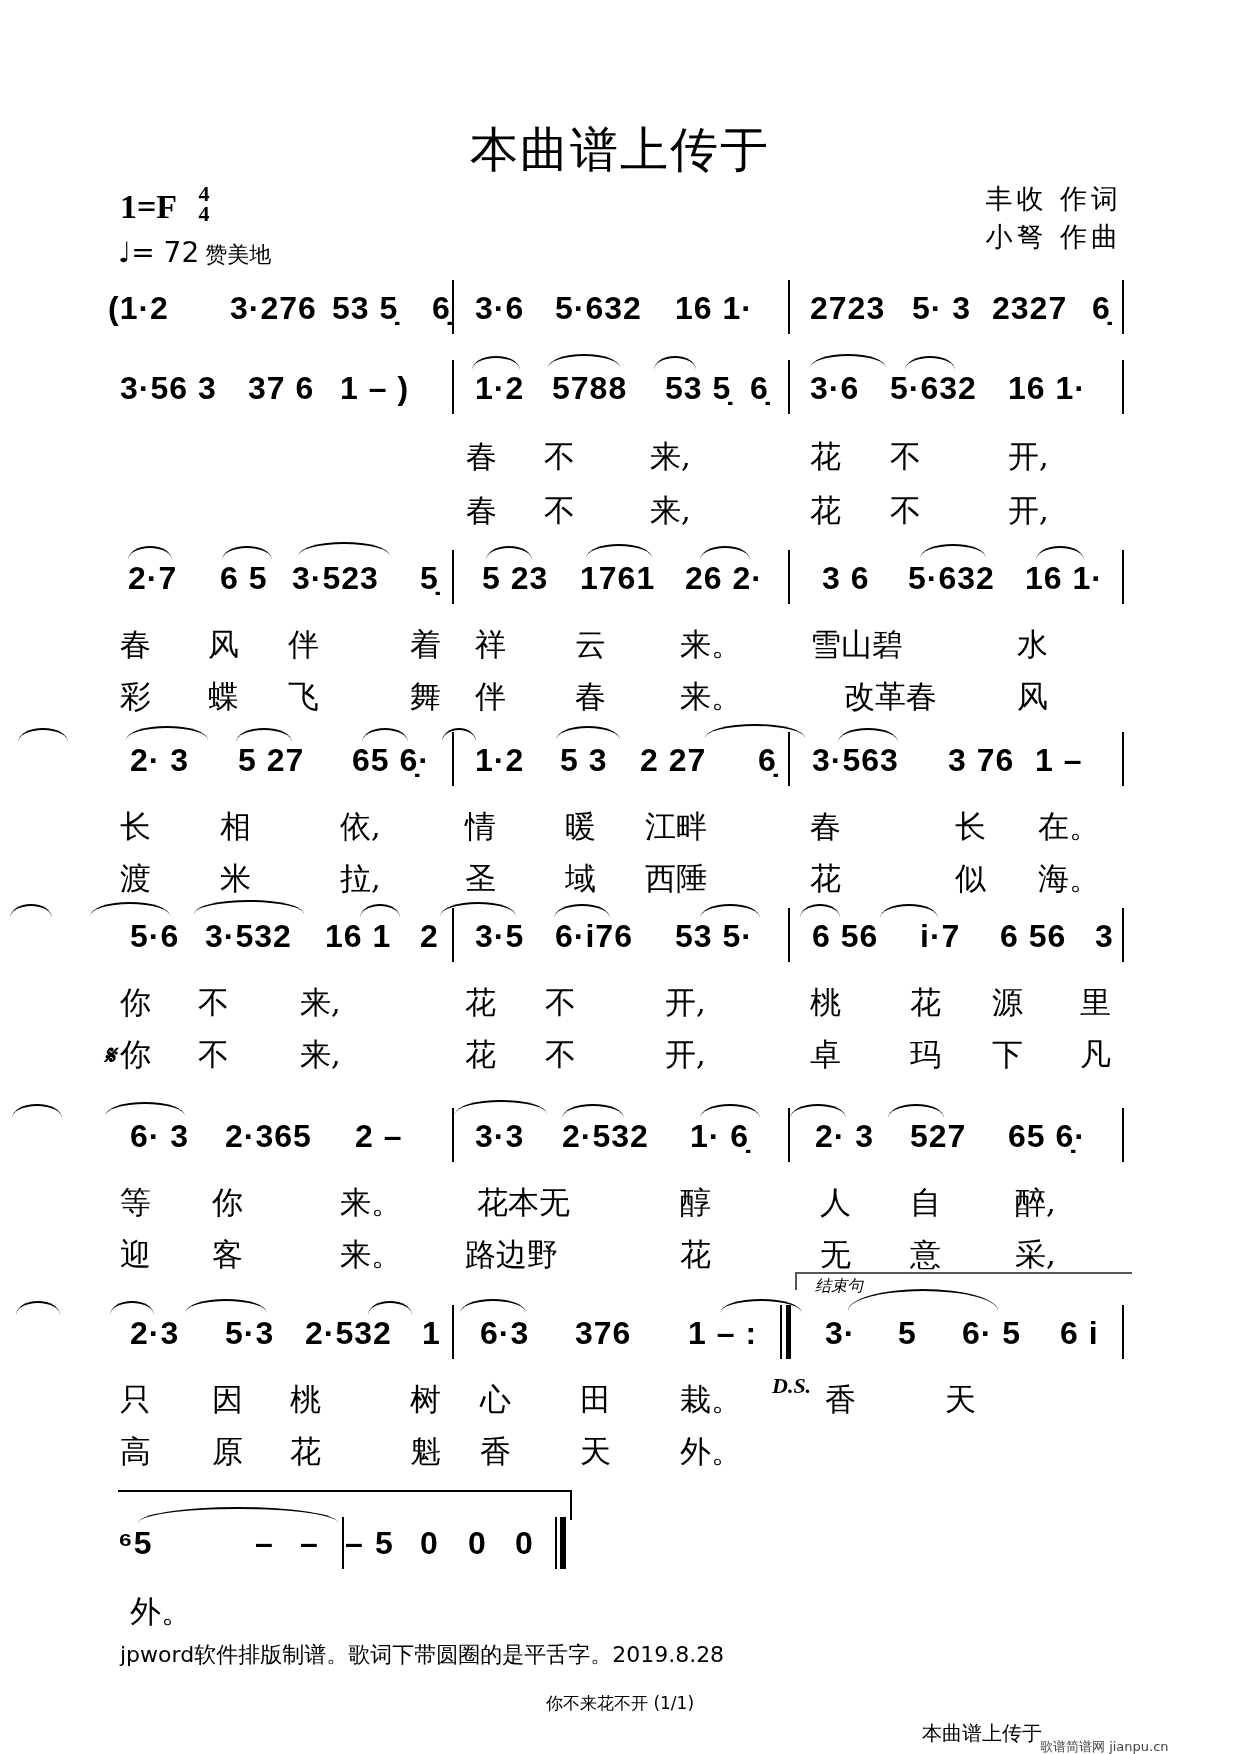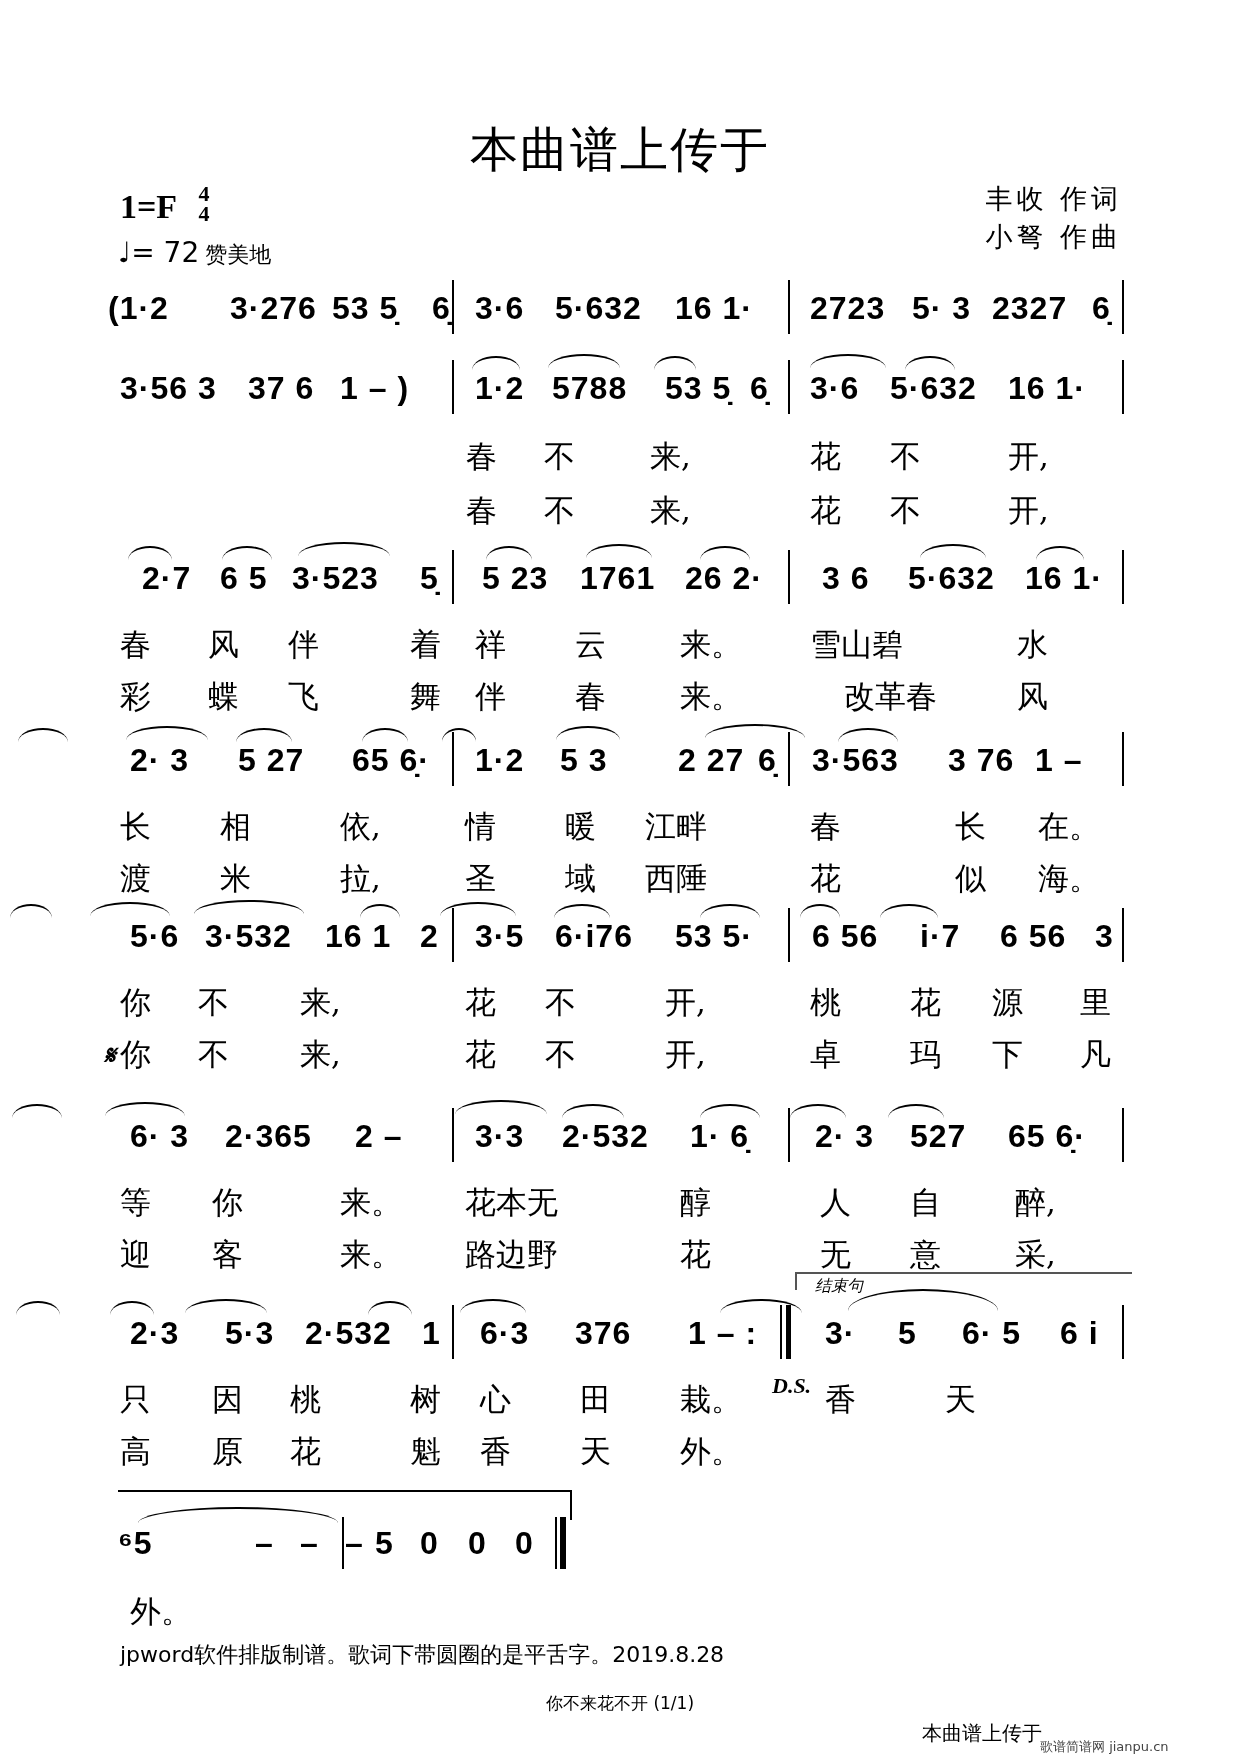--- a/index.html
+++ b/index.html
@@ -102,21 +102,21 @@
     <span style="left:424px;">不</span>
     <span style="left:530px;">来,</span>
     <span style="left:690px;">花</span>
     <span style="left:770px;">不</span>
     <span style="left:888px;">开,</span>
   </div>
 </div>
 
 <div class="sys" style="top:560px;">
   <div class="notes" style="top:0;">
-    <span class="seg" style="left:22px;">2·7</span>
+    <span class="seg" style="left:8px;">2·7</span>
     <span class="seg" style="left:100px;">6 5</span>
     <span class="seg" style="left:172px;">3·523</span>
     <span class="seg" style="left:300px;">5̣</span>
     <span class="seg" style="left:362px;">5 23</span>
     <span class="seg" style="left:460px;">1761</span>
     <span class="seg" style="left:565px;">26 2·</span>
     <span class="seg" style="left:702px;">3 6</span>
     <span class="seg" style="left:788px;">5·632</span>
     <span class="seg" style="left:905px;">16 1·</span>
   </div>
@@ -155,21 +155,21 @@
   </div>
 </div>
 
 <div class="sys" style="top:742px;">
   <div class="notes" style="top:0;">
     <span class="seg" style="left:10px;">2· 3</span>
     <span class="seg" style="left:118px;">5 27</span>
     <span class="seg" style="left:232px;">65 6̣·</span>
     <span class="seg" style="left:355px;">1·2</span>
     <span class="seg" style="left:440px;">5 3</span>
-    <span class="seg" style="left:520px;margin-left:38px;">2 27</span>
+    <span class="seg" style="left:520px;">2 27</span>
     <span class="seg" style="left:638px;">6̣</span>
     <span class="seg" style="left:692px;">3·563</span>
     <span class="seg" style="left:828px;">3 76</span>
     <span class="seg" style="left:915px;">1 –</span>
   </div>
   <div class="slur" style="left:18px; top:-14px; width:50px;"></div>
   <div class="slur" style="left:126px; top:-16px; width:82px;"></div>
   <div class="slur" style="left:236px; top:-14px; width:56px;"></div>
   <div class="slur" style="left:362px; top:-14px; width:46px;"></div>
   <div class="slur" style="left:442px; top:-14px; width:34px;"></div>
@@ -275,21 +275,21 @@
   <div class="slur" style="left:700px; top:-14px; width:60px;"></div>
   <div class="slur" style="left:790px; top:-14px; width:56px;"></div>
   <div class="slur" style="left:888px; top:-14px; width:56px;"></div>
   <div class="bar" style="left:452px; top:-10px; height:54px;"></div>
   <div class="bar" style="left:788px; top:-10px; height:54px;"></div>
   <div class="bar" style="left:1122px; top:-10px; height:54px;"></div>
   <div class="lyr" style="top:64px;">
     <span style="left:0;">等</span>
     <span style="left:92px;">你</span>
     <span style="left:220px;">来。</span>
-    <span style="left:345px;text-align:right;">花本无</span>
+    <span style="left:357px;text-align:right;">花本无</span>
     <span style="left:560px;">醇</span>
     <span style="left:700px;">人</span>
     <span style="left:790px;">自</span>
     <span style="left:895px;">醉,</span>
   </div>
   <div class="lyr" style="top:116px;">
     <span style="left:0;">迎</span>
     <span style="left:92px;">客</span>
     <span style="left:220px;">来。</span>
     <span style="left:345px;">路边野</span>

